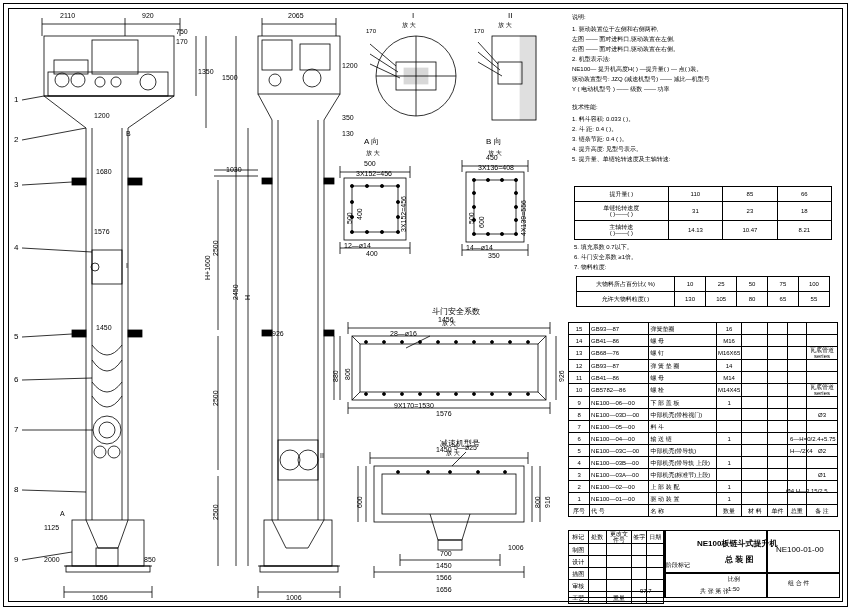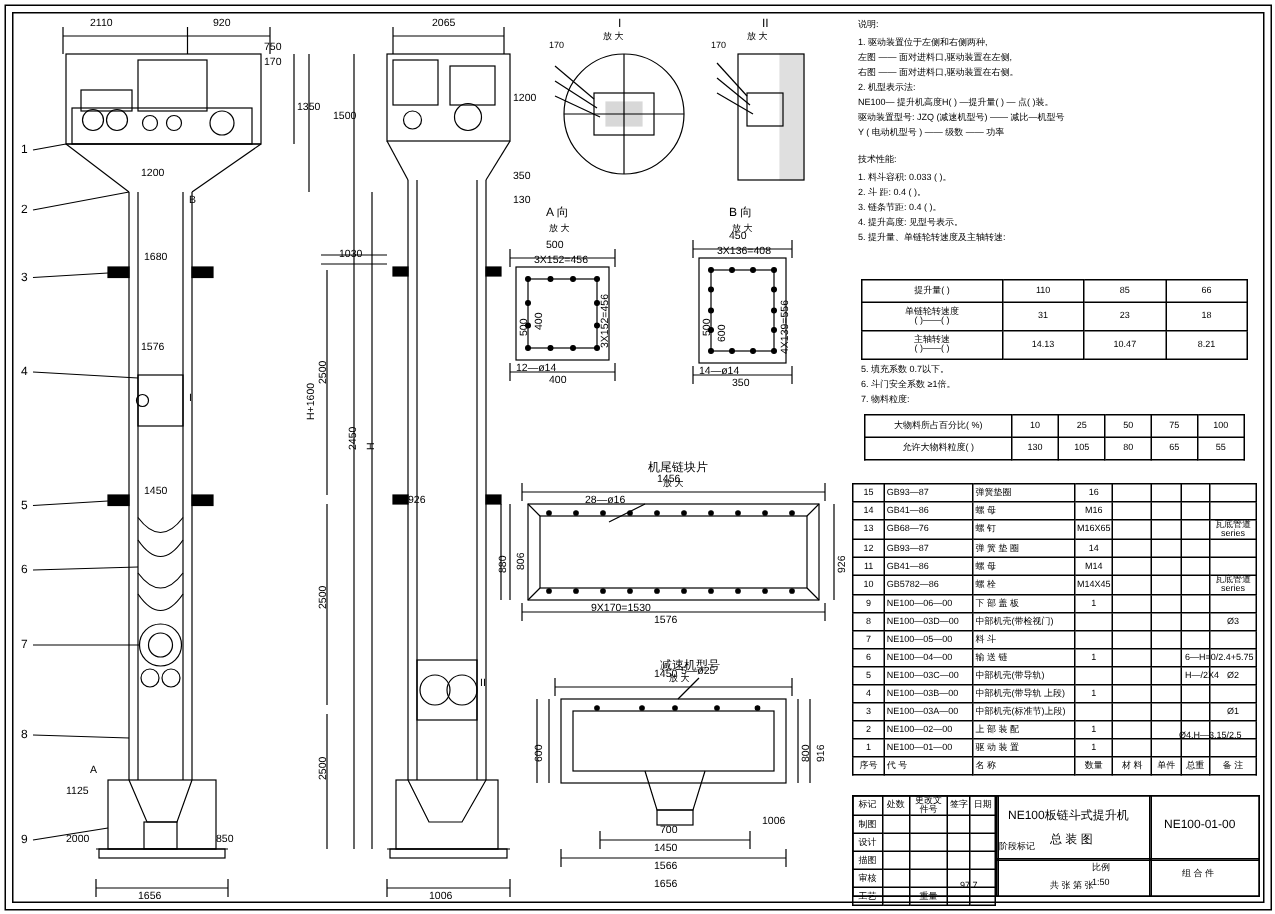--- a/index.html
+++ b/index.html
@@ -7,21 +7,21 @@
   #sheet{position:relative;width:850px;height:609px;}
   .t{position:absolute;white-space:nowrap;line-height:1;}
   .c{position:absolute;border:1px solid #000;}
   .vtxt{position:absolute;white-space:nowrap;transform-origin:0 0;transform:rotate(-90deg);}
   
   #frame{position:absolute;left:3px;top:3px;width:843px;height:602px;border:1px solid #000;}
   #frame2{position:absolute;left:8px;top:8px;width:833px;height:592px;border:1px solid #000;}
   .dim{font-size:7px;}
   .sm{font-size:6px;}
   .md{font-size:8px;}
-  .bd{font-weight:normal;}
+  .bd{font-weight:bold;margin-left:25px;}
   table.grid{position:absolute;border-collapse:collapse;}
   table.grid td{border:1px solid #000;font-size:6px;padding:0 1px;line-height:1;text-align:center;}
   svg{position:absolute;left:0;top:0;overflow:visible;}
 </style>
 </head>
 <body>
 
 <div id="sheet">
   <div id="frame"></div>
   <div id="frame2"></div>
@@ -341,21 +341,21 @@
   <div class="t dim" style="left:366px;top:250px;">400</div>
 
   <div class="t dim" style="left:486px;top:154px;">450</div>
   <div class="vtxt dim" style="left:468px;top:224px;">500</div>
   <div class="vtxt dim" style="left:478px;top:228px;">600</div>
   <div class="t dim" style="left:478px;top:164px;">3X136=408</div>
   <div class="vtxt dim" style="left:520px;top:236px;">4X139=556</div>
   <div class="t dim" style="left:466px;top:244px;">14—ø14</div>
   <div class="t dim" style="left:488px;top:252px;">350</div>
 
-  <div class="t md" style="left:432px;top:308px;">机尾链块片</div>
+  <div class="t md" style="left:432px;top:308px;">斗门安全系数</div>
   <div class="t sm" style="left:442px;top:320px;">放  大</div>
   <div class="t dim" style="left:438px;top:316px;">1456</div>
   <div class="t dim" style="left:436px;top:410px;">1576</div>
   <div class="t dim" style="left:394px;top:402px;">9X170=1530</div>
   <div class="t dim" style="left:390px;top:330px;">28—ø16</div>
   <div class="vtxt dim" style="left:332px;top:382px;">880</div>
   <div class="vtxt dim" style="left:344px;top:380px;">806</div>
   <div class="vtxt dim" style="left:558px;top:382px;">926</div>
 
   <div class="t md" style="left:440px;top:440px;">减速机型号</div>

